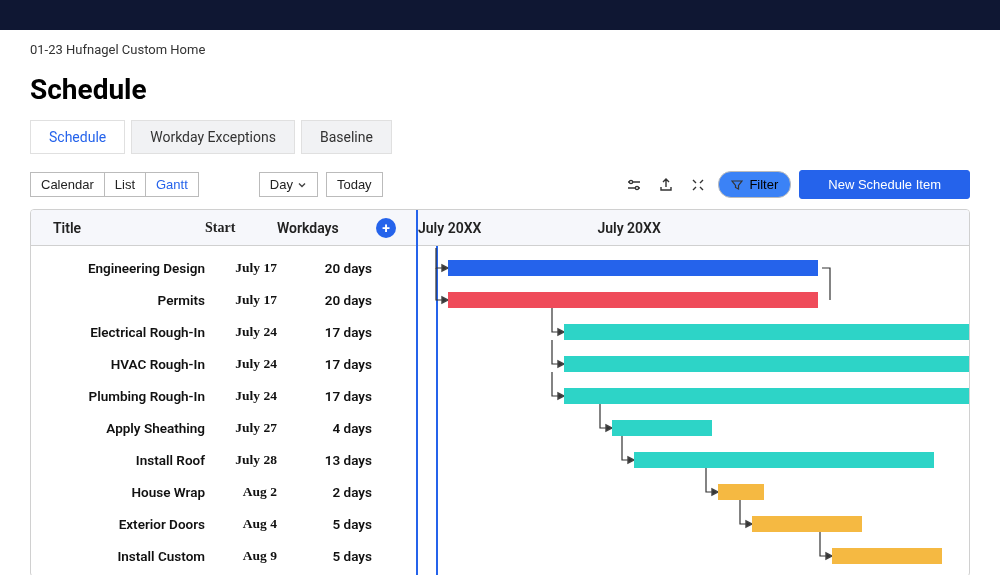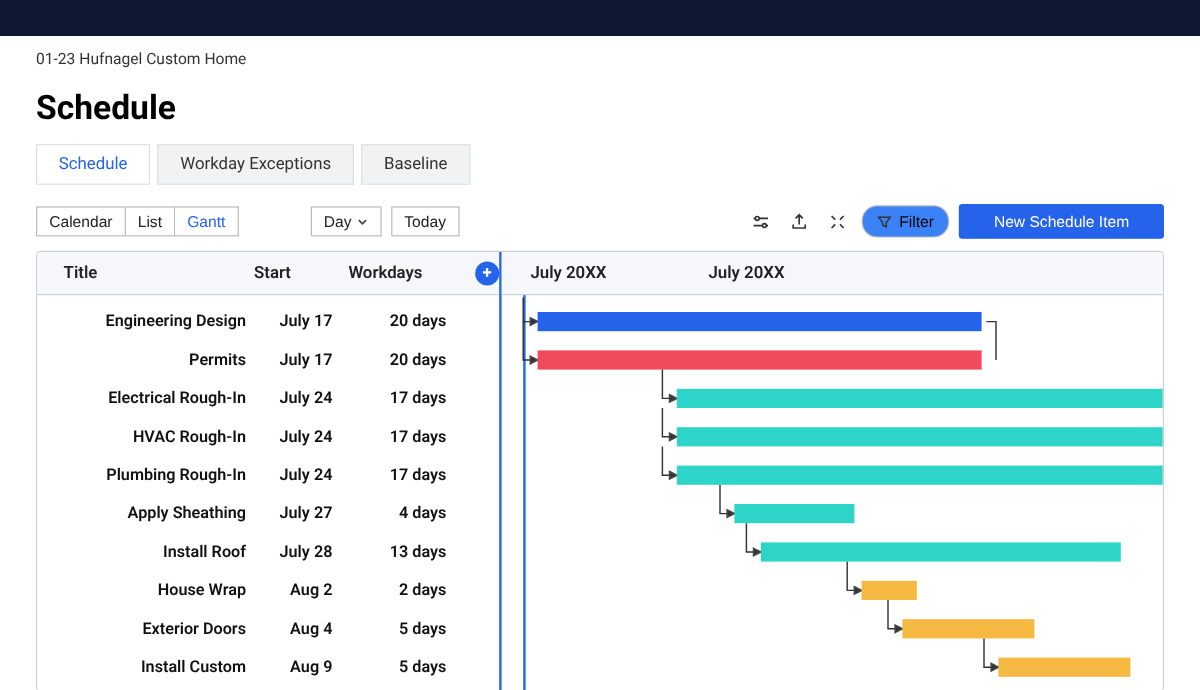--- a/index.html
+++ b/index.html
@@ -18,29 +18,29 @@
     .btn-group .btn + .btn { border-left: none; }
     .btn.selected { color: #2563eb; }
     .spacer { flex: 1; }
     .icon-btn { width: 24px; height: 24px; display: inline-flex; align-items: center; justify-content: center; cursor: pointer; }
     .primary-btn { background: #2563eb; color: #fff; border: 1px solid #2563eb; padding: 6px 28px; font-size: 13px; border-radius: 3px; cursor: pointer; }
     .filter-btn { border: 1px solid #bbb; background: #3b82f6; padding: 5px 12px; font-size: 13px; border-radius: 13px; cursor: pointer; display: inline-flex; align-items: center; gap: 6px; }
     .gantt-container { border: 1px solid #d0d0d0; border-radius: 4px; overflow: hidden; display: flex; }
     .left-pane { width: 385px; flex-shrink: 0; }
     .right-pane { flex: 1; border-left: 2px solid #2563eb; position: relative; overflow: hidden; }
     .headers { background: #f6f7fb; border-bottom: 1px solid #d0d0d0; height: 36px; display: flex; align-items: center; font-size: 14px; font-weight: 600; color: #222; }
-    .left-pane .headers { padding-left: 22px; justify-content: space-between; }
+    .left-pane .headers { padding-left: 22px; }
     .col-title { width: 152px; }
-    .col-start { width: 72px; }
+    .col-start { width: 72px; font-family: Liberation Serif, serif; }
     .col-work { width: 95px; }
     .plus-badge { width: 20px; height: 20px; border-radius: 50%; background: #2563eb; color: #fff; display: inline-flex; align-items: center; justify-content: center; font-size: 14px; font-weight: bold; margin-left: 4px; cursor: pointer; }
     .task-rows { }
     .task-row { display: flex; align-items: center; height: 32px; padding-left: 22px; font-size: 13.5px; font-weight: 600; color: #111; text-align: right; }
     .task-row:first-child { padding-top: 6px; height: 38px; }
-    .right-pane .headers { padding-left: 24px; gap: 85px; }
+    .right-pane .headers { gap: 116px; }
     .timeline-body { position: relative; height: 330px; }
     .today-line { position: absolute; left: 18px; top: 0; bottom: 0; width: 2px; background: #2563eb; }
     .bar { position: absolute; height: 16px; border-radius: 0; }
     .dep-line { position: absolute; stroke: #444; fill: none; stroke-width: 1.4; }
   </style>
 </head>
 <body>
 
 <div class="topbar"></div>
 <div class="content">

